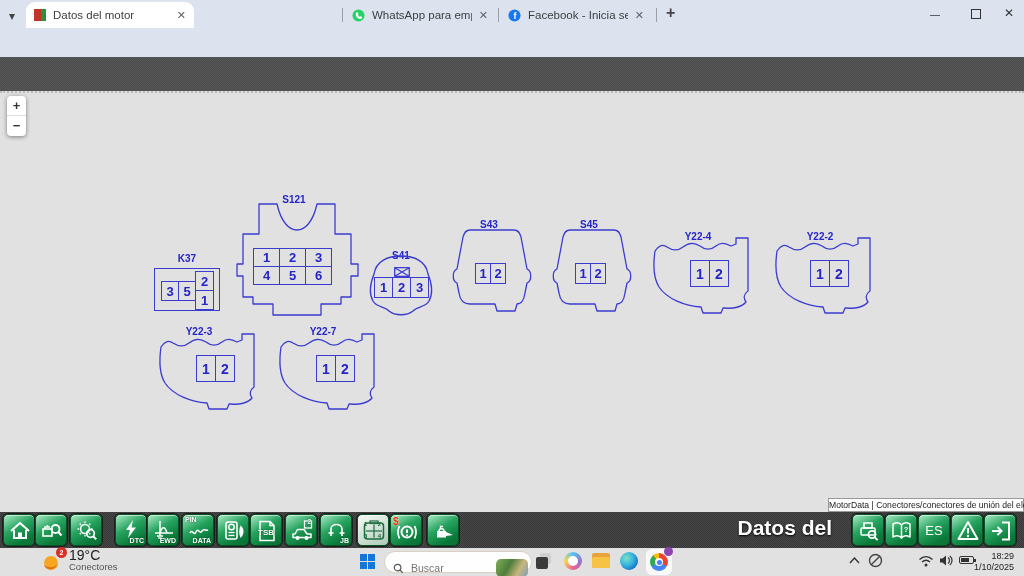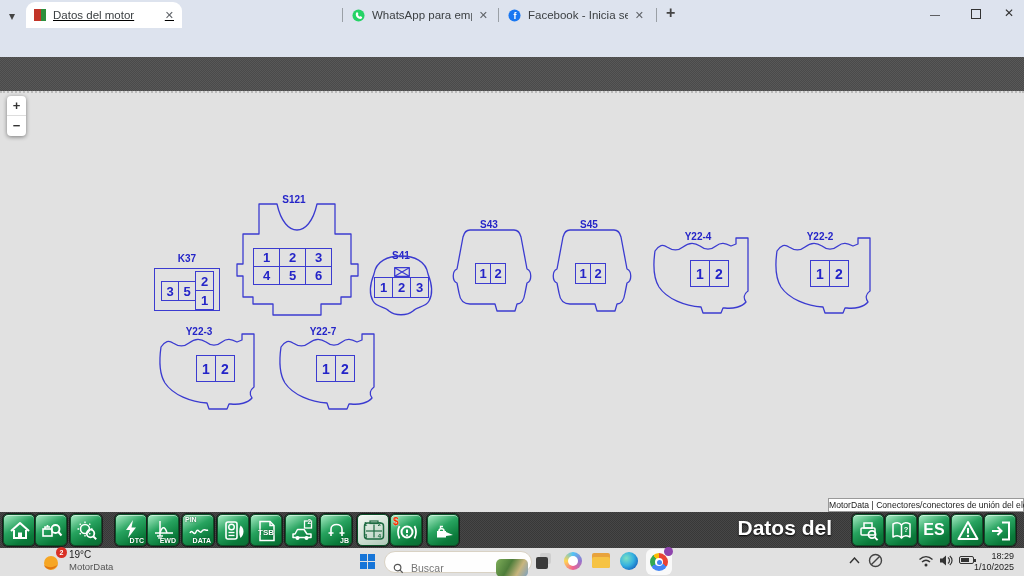--- a/index.html
+++ b/index.html
@@ -55,21 +55,21 @@
   .statusbox{left:828px;top:498px;width:196px;height:14px;background:#fff;border:1px solid #999;font-size:8.6px;color:#222;text-align:center;line-height:12px;white-space:nowrap;}
   .toolbar{left:0;top:512px;width:1024px;height:36px;}
   .gicon{width:32px;height:32px;top:514px;border-radius:5px;background:linear-gradient(150deg,#a9ecc5 0%,#27a35f 42%,#0a7a3a 78%,#0b6e34 100%);border:1px solid #0b5128;box-shadow:inset 0 1px 0 rgba(255,255,255,.55),0 0 0 1px #1d1d1d;}
   .gicon svg{position:absolute;left:4px;top:4px;}
   .gactive{background:linear-gradient(150deg,#f4faf4 0%,#cfe0d4 55%,#aec7b6 100%);}
   .glab{position:absolute;right:2px;bottom:1px;color:#fff;font-size:7px;font-weight:bold;text-shadow:0 0 2px #044d22;}
   .glab2{position:absolute;left:2px;top:1px;color:#fff;font-size:7px;font-weight:bold;text-shadow:0 0 2px #044d22;}
   .brand{right:192px;top:516px;color:#fff;font-size:21px;font-weight:bold;text-shadow:0 1px 2px #000;}
   
   .taskbar{left:0;top:548px;width:1024px;height:28px;background:linear-gradient(90deg,#eeeczf0 0%,#f0eeb2 4%,#f2efbd 30%,#f1e8d0 58%,#f4e5df 80%,#f6e7e5 100%);}
-  .wtemp{font-size:10px;color:#222;line-height:10px;}
+  .wtemp{font-size:14px;color:#222;line-height:10px;}
   .wdesc{font-size:9.5px;color:#555;line-height:11px;}
   .badge{width:11px;height:11px;border-radius:50%;background:#d93025;color:#fff;font-size:7px;font-weight:bold;text-align:center;line-height:11px;}
   .winlogo{width:15px;height:15px;display:grid;grid-template-columns:7px 7px;grid-template-rows:7px 7px;gap:1px;}
   .winlogo i{background:#1675d8;}
   .searchpill{left:384px;top:551px;width:148px;height:22px;background:rgba(255,255,255,.95);border:1px solid #d9d2c4;border-radius:11px;display:flex;align-items:center;padding:12px 3px 0 8px;gap:5px;}
   .searchpill input{border:0;outline:0;background:transparent;font-size:10.5px;color:#333;width:72px;}
   .thumb{width:32px;height:18px;border-radius:5px;margin-left:auto;background:linear-gradient(120deg,#7fae5a 0%,#4e7d3a 40%,#c8b57e 70%,#7a9fc0 100%);}
   .tray{font-size:8px;color:#222;line-height:8.5px;font-weight:bold;}
   .clock{right:10px;top:551px;font-size:9px;color:#222;text-align:right;line-height:11px;}
   .battery{width:15px;height:8px;border:1.2px solid #333;border-radius:2px;position:relative;}
@@ -77,21 +77,21 @@
   .battery::after{content:"";position:absolute;right:-3px;top:1.5px;width:1.8px;height:3px;background:#333;}
 </style>
 </head>
 <body>
 
 <div id="stage">
 
   <div class="a tabbar">
     <span class="a caret" style="left:9px;top:6px;"></span>
 
-    <div class="a tab tab-active" style="left:26px;width:156px;text-decoration:underline;">
+    <div class="a tab tab-active" style="left:26px;width:168px;">
       <span style="width:12px;height:12px;flex:0 0 12px;background:linear-gradient(90deg,#c23428 55%,#2d8f3c 55%);"></span>
       <span class="title">Datos del motor</span>
       <span class="x-close"></span>
     </div>
 
     <div class="a tabsep" style="left:342px;"></div>
 
     <div class="a tab" style="left:344px;width:152px;">
       <svg width="13" height="13" viewBox="0 0 14 14">
           <circle cx="7" cy="7" r="6.5" fill="#25d366"></circle>
@@ -358,21 +358,21 @@
         <circle cx="15" cy="15.5" r="3.6" fill="none" stroke="#fff" stroke-width="1.7"></circle>
         <line x1="17.6" y1="18.1" x2="20.6" y2="21.1" stroke="#fff" stroke-width="2"></line>
       </svg>
   </div>
   <div class="a gicon" style="left:885px;">
     <svg width="24" height="24" viewBox="0 0 24 24">
         <path d="M3,5 C7,3 10,4 11.5,6 V19 C10,17 7,16 3,18 Z M20,5 C16,3 13,4 11.5,6 V19 C13,17 16,16 20,18 Z" fill="none" stroke="#fff" stroke-width="1.5" stroke-linejoin="round"></path>
         <text x="16" y="13" font-size="7.5" font-weight="bold" fill="#fff" text-anchor="middle" font-family="Liberation Sans,sans-serif">?</text>
       </svg>
   </div>
-  <div class="a gicon" style="left:918px;display:flex;align-items:center;justify-content:center;color:#fff;font-size:16px;font-weight:bold;">ES</div>
+  <div class="a gicon" style="left:918px;display:flex;align-items:center;justify-content:center;color:#fff;font-size:13px;font-weight:normal;">ES</div>
   <div class="a gicon" style="left:951px;">
     <svg width="24" height="24" viewBox="0 0 24 24">
         <path d="M12,3 L21.5,20 H2.5 Z" fill="none" stroke="#fff" stroke-width="2" stroke-linejoin="round"></path>
         <line x1="12" y1="9" x2="12" y2="14.5" stroke="#fff" stroke-width="2"></line>
         <circle cx="12" cy="17" r="1.2" fill="#fff"></circle>
       </svg>
   </div>
   <div class="a gicon" style="left:984px;">
     <svg width="24" height="24" viewBox="0 0 24 24">
         <path d="M13,3.5 H20 V20.5 H13" fill="none" stroke="#fff" stroke-width="2"></path>
@@ -384,21 +384,21 @@
   <div class="a taskbar"></div>
 
   <div class="a" style="left:40px;top:551px;width:22px;height:22px;">
     <svg width="22" height="22" viewBox="0 0 22 22">
         <circle cx="11" cy="12" r="7" fill="#f6a623"></circle>
         <path d="M4,14 C7,17 15,17 18,13 C15,20 6,20 4,14 Z" fill="#e07612"></path>
       </svg>
   </div>
   <div class="a badge" style="left:56px;top:547px;">2</div>
   <div class="a wtemp" style="left:69px;top:550px;">19°C</div>
-  <div class="a wdesc" style="left:69px;top:561px;">MotorData</div>
+  <div class="a wdesc" style="left:69px;top:561px;">Conectores</div>
 
   <div class="a winlogo" style="left:360px;top:554px;">
       <i></i>
       <i></i>
       <i></i>
       <i></i>
     </div>
 
   <div class="a searchpill">
     <svg width="11" height="11" viewBox="0 0 12 12">

